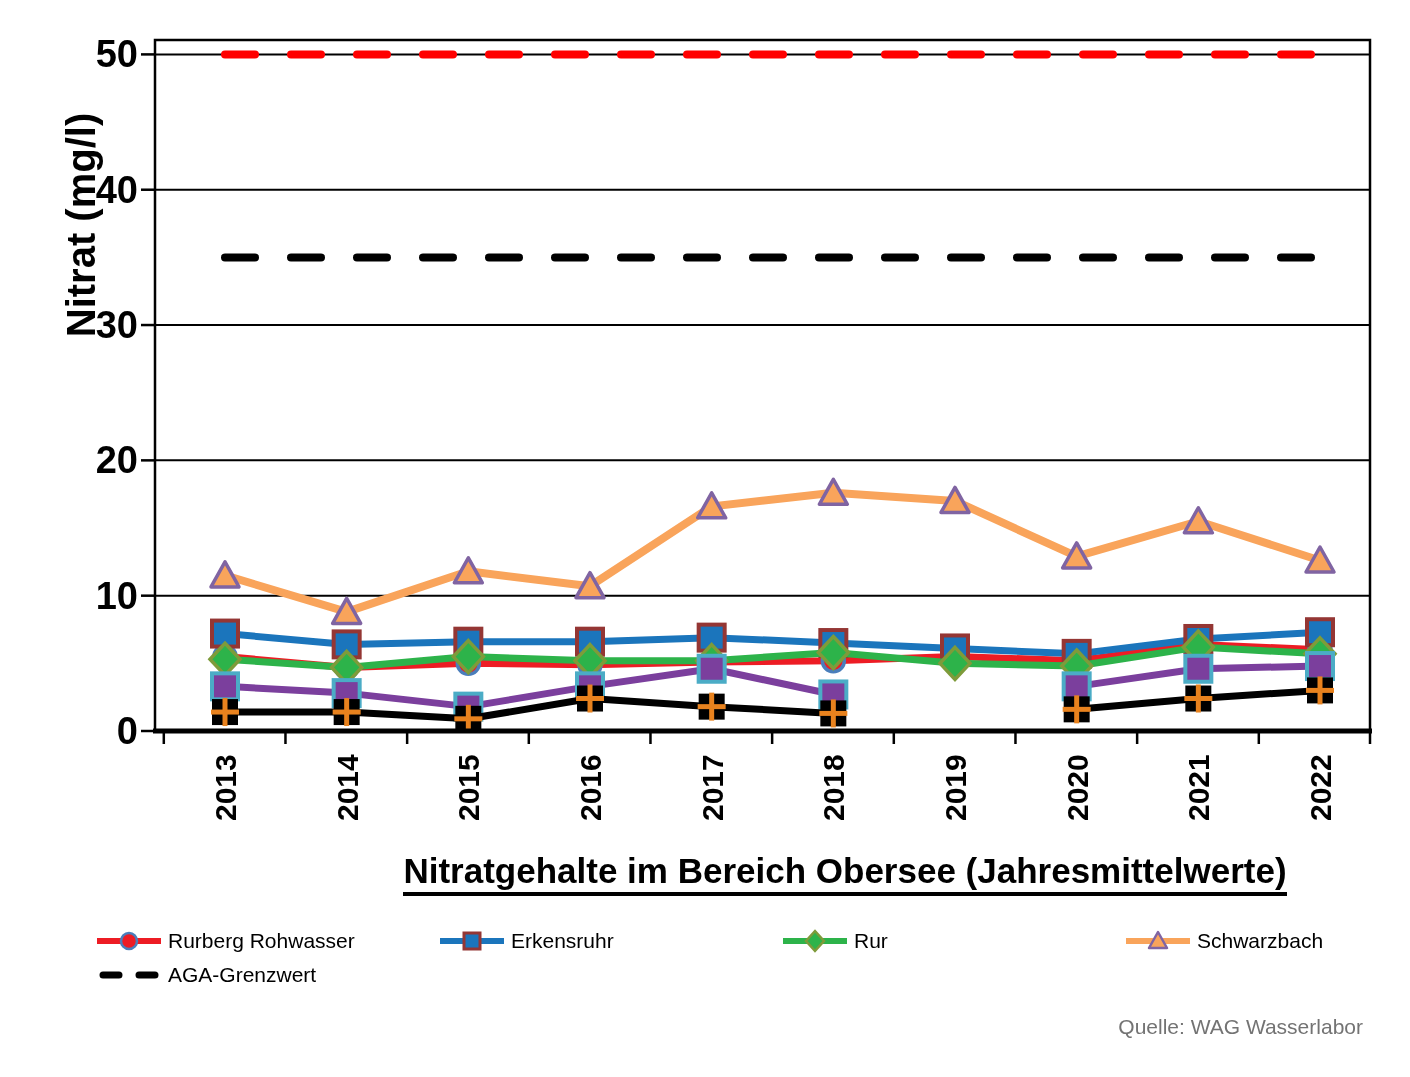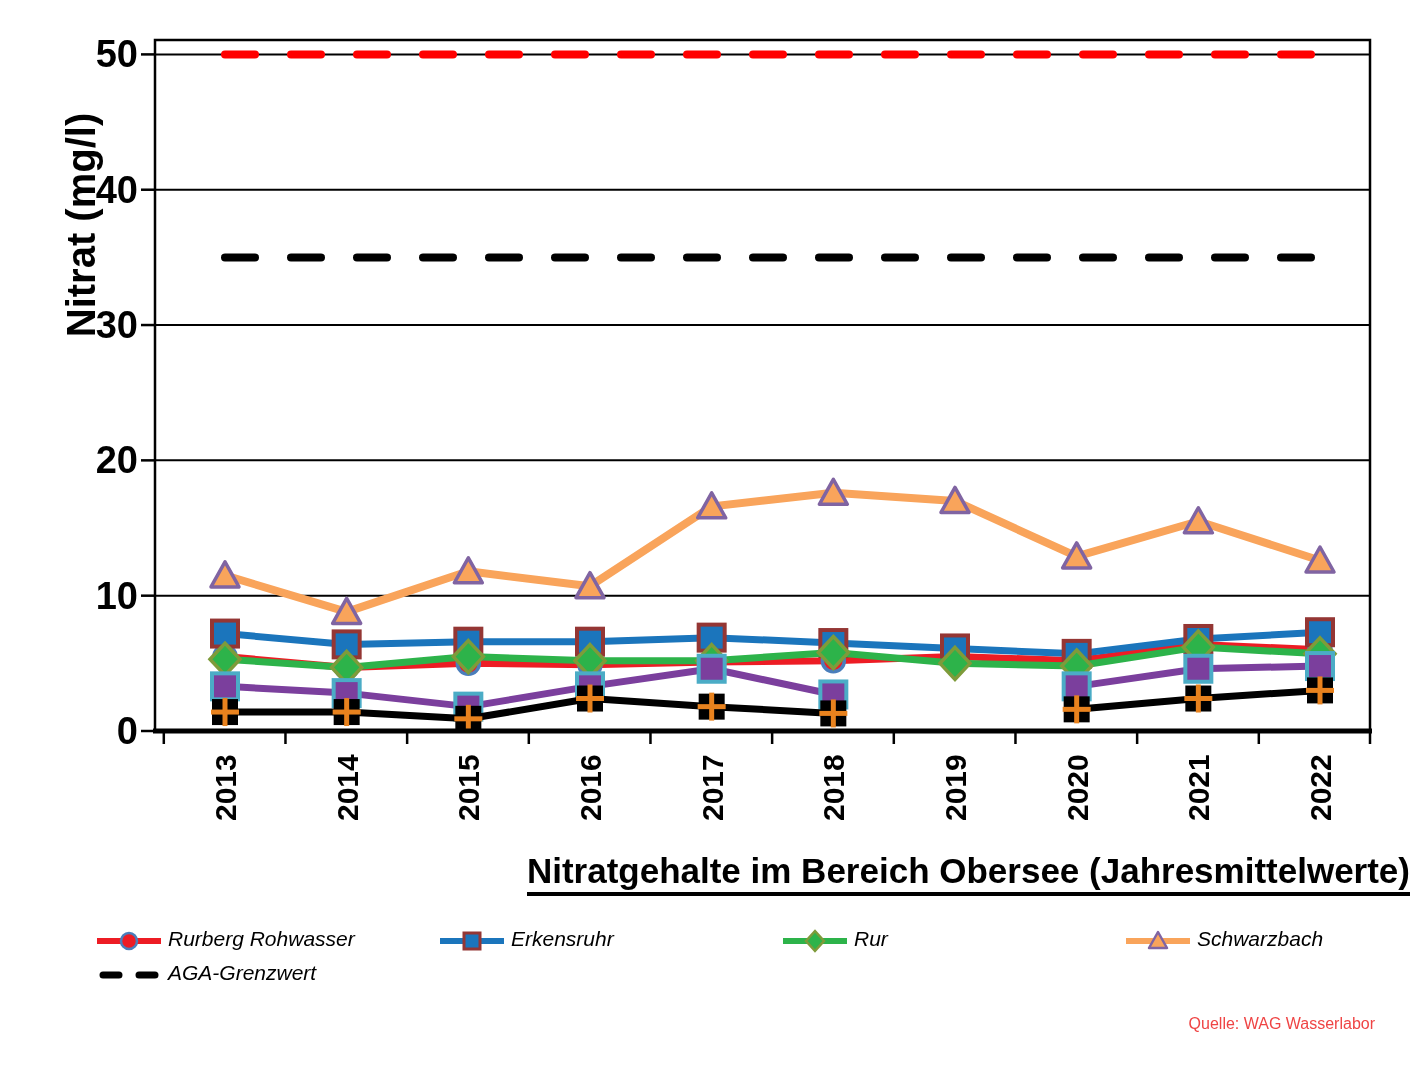--- a/index.html
+++ b/index.html
@@ -1,34 +1,34 @@
 <!DOCTYPE html>
 <html><head>
 <meta charset="utf-8">
 <style>
   html,body{margin:0;padding:0;background:#ffffff;}
   .canvas{
     position:relative;width:1410px;height:1077px;background:#ffffff;
     font-family:"Liberation Sans",sans-serif;overflow:hidden;
   }
   #plot{position:absolute;left:0;top:0;}
-  .title-wrap{position:absolute;left:280px;top:851px;width:1130px;text-align:right;}
+  .title-wrap{position:absolute;left:280px;top:851px;width:1130px;text-align:center;}
   .chart-title{
     display:inline-block;font-size:35px;font-weight:bold;color:#000;
     border-bottom:4px solid #000;padding-bottom:1px;line-height:1.15;
   }
   .legend{
     position:absolute;left:95px;top:924px;
     display:grid;grid-template-columns:343px 343px 343px 320px;
     grid-auto-rows:34px;align-items:center;
   }
-  .legend-item{display:flex;font-style:italic;}
+  .legend-item{display:flex;align-items:center;}
   .legend-label{font-size:21px;color:#000;margin-left:3px;white-space:nowrap;}
   .source{
-    position:absolute;right:35px;top:1015px;font-size:16px;color:#ef4444;white-space:nowrap;
+    position:absolute;right:47px;top:1015px;font-size:21px;color:#737373;white-space:nowrap;
   }
 </style>
 </head>
 <body>
 
 <div class="canvas">
 
   <svg id="plot" width="1410" height="848" viewBox="0 0 1410 848">
       <rect x="155" y="40" width="1215" height="691" fill="#ffffff" stroke="#000" stroke-width="2.5"></rect>
       <line x1="155" y1="595.6800000000001" x2="1370" y2="595.6800000000001" stroke="#000" stroke-width="2"></line>

